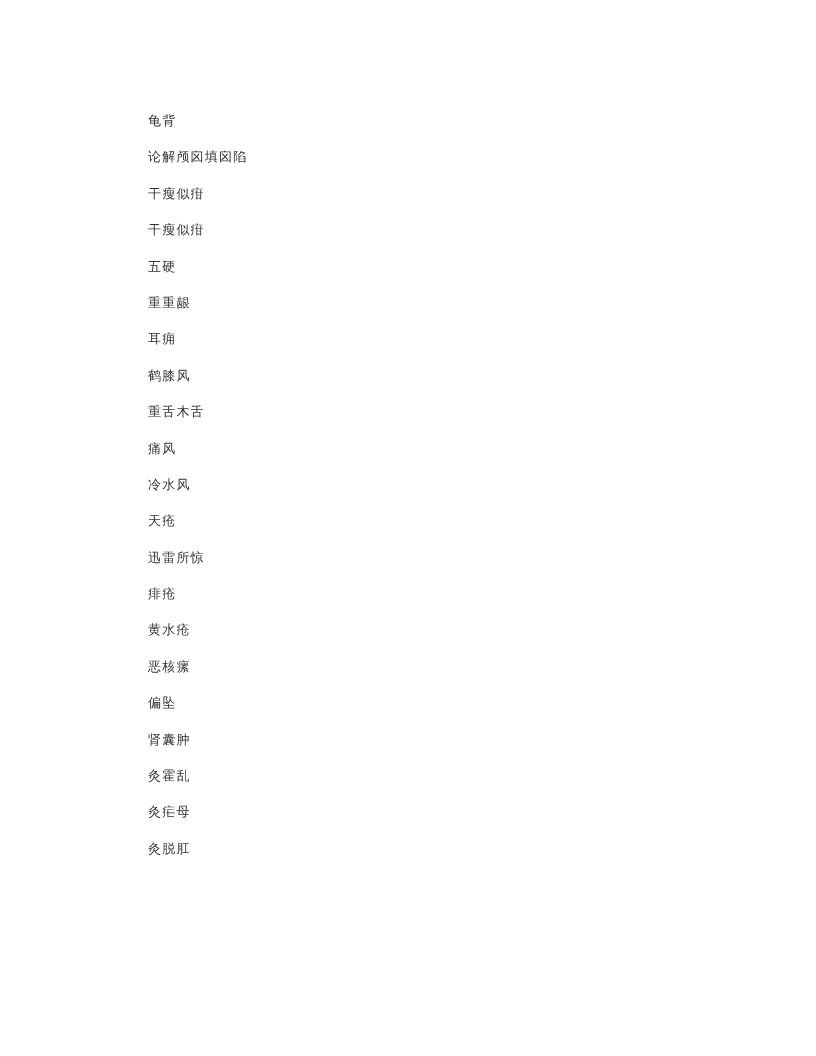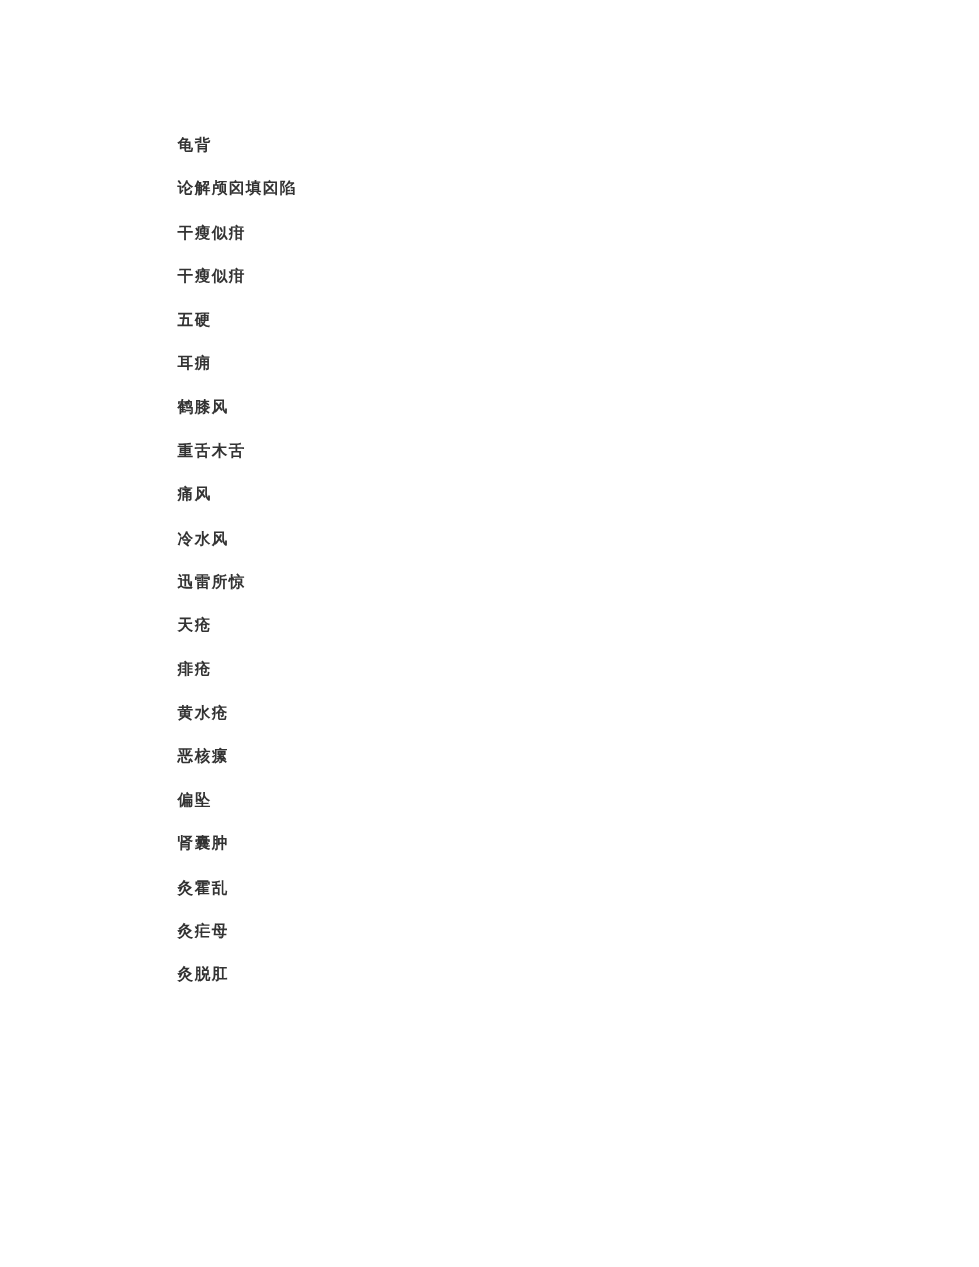--- a/index.html
+++ b/index.html
@@ -7,21 +7,20 @@
     padding: 0;
     background: #ffffff;
   }
   .page {
     position: relative;
     width: 816px;
     height: 1056px;
     background: #ffffff;
     overflow: hidden;
     font-family: "Liberation Serif", "DejaVu Serif", serif;
-    font-weight: bold;
   }
   .toc {
     position: absolute;
     left: 148px;
     top: 114px;
     display: flex;
     flex-direction: column;
   }
   .toc-item {
     height: 36.4px;
@@ -35,27 +34,28 @@
 </head>
 <body>
 
 <div class="page">
   <div class="toc">
     <div class="toc-item">龟背</div>
     <div class="toc-item">论解颅囟填囟陷</div>
     <div class="toc-item">干瘦似疳</div>
     <div class="toc-item">干瘦似疳</div>
     <div class="toc-item">五硬</div>
+    <div class="toc-item">重重龈</div>
     <div class="toc-item">耳痈</div>
     <div class="toc-item">鹤膝风</div>
     <div class="toc-item">重舌木舌</div>
     <div class="toc-item">痛风</div>
     <div class="toc-item">冷水风</div>
+    <div class="toc-item">天疮</div>
     <div class="toc-item">迅雷所惊</div>
-    <div class="toc-item">天疮</div>
     <div class="toc-item">痱疮</div>
     <div class="toc-item">黄水疮</div>
     <div class="toc-item">恶核瘰</div>
     <div class="toc-item">偏坠</div>
     <div class="toc-item">肾囊肿</div>
     <div class="toc-item">灸霍乱</div>
     <div class="toc-item">灸疟母</div>
     <div class="toc-item">灸脱肛</div>
   </div>
 </div>

